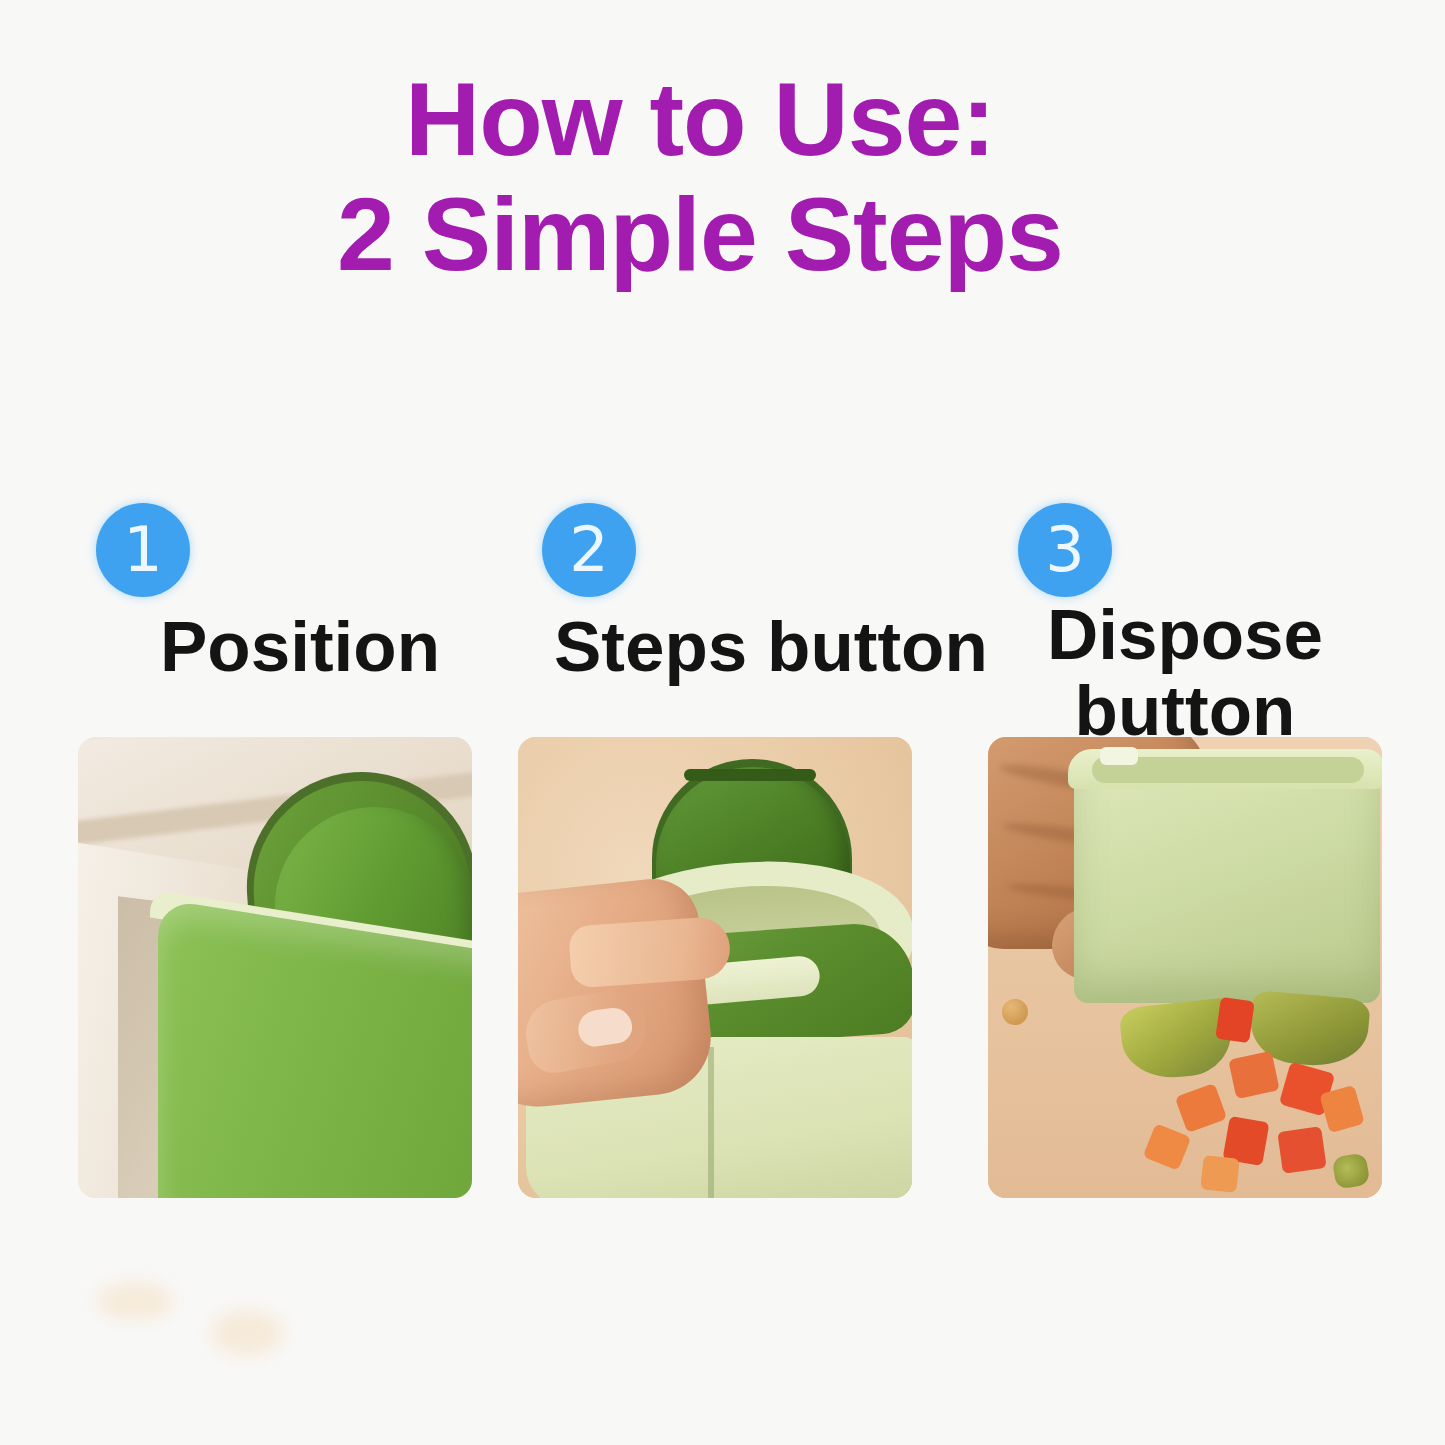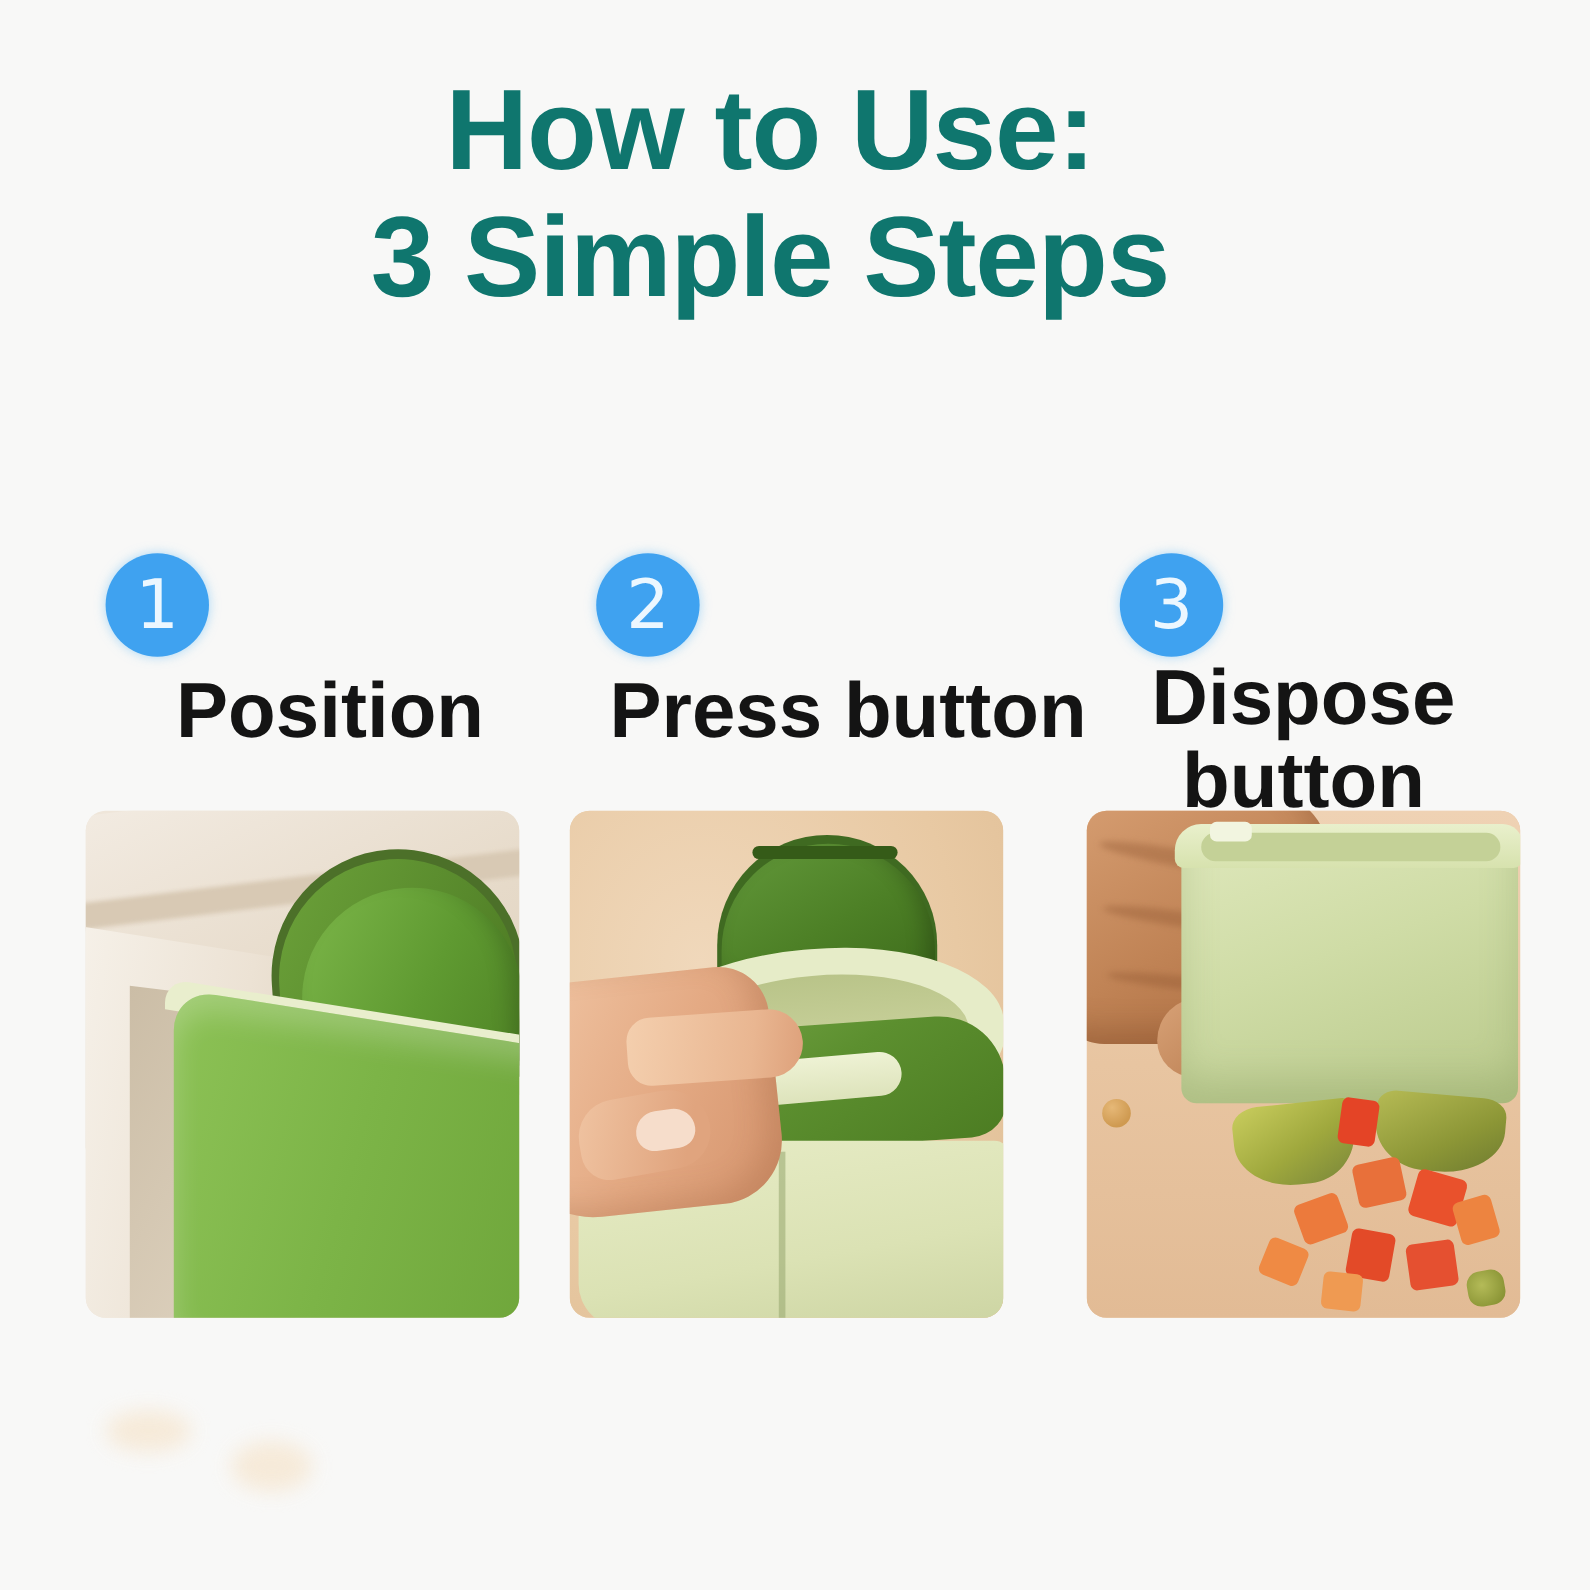--- a/index.html
+++ b/index.html
@@ -18,21 +18,21 @@
     overflow: hidden;
   }
 
   
   .title-block {
     position: absolute;
     left: 0;
     top: 62px;
     width: 1400px;
     text-align: center;
-    color: #0f766e;
+    color: #a21caf;
     font-weight: 700;
     font-size: 104px;
     line-height: 115px;
     letter-spacing: -1px;
   }
   .title-line { display: block; }
 
   
   .steps {
     position: absolute;
@@ -364,21 +364,21 @@
   .smudge-a { left: 96px; top: 1282px; width: 78px; height: 38px; }
   .smudge-b { left: 210px; top: 1310px; width: 74px; height: 46px; }
 </style>
 </head>
 <body>
 
 <div id="page">
 
   <div class="title-block">
     <span class="title-line">How to Use:</span>
-    <span class="title-line">3 Simple Steps</span>
+    <span class="title-line">2 Simple Steps</span>
   </div>
 
   <div class="steps">
 
     <div class="step step-1">
       <div class="badge">
         <span>1</span>
       </div>
       <div class="step-label">Position</div>
       <div class="photo p1">
@@ -391,21 +391,21 @@
         <div class="clip-front"></div>
         <div class="basket-edge"></div>
         <div class="basket-body"></div>
       </div>
     </div>
 
     <div class="step step-2">
       <div class="badge">
         <span>2</span>
       </div>
-      <div class="step-label">Press button</div>
+      <div class="step-label">Steps button</div>
       <div class="photo p2">
         <div class="bg-shade"></div>
         <div class="knob-dark"></div>
         <div class="knob"></div>
         <div class="knob-slot"></div>
         <div class="rim-light"></div>
         <div class="rim-hole"></div>
         <div class="band-green"></div>
         <div class="lever"></div>
         <div class="bin-body"></div>

